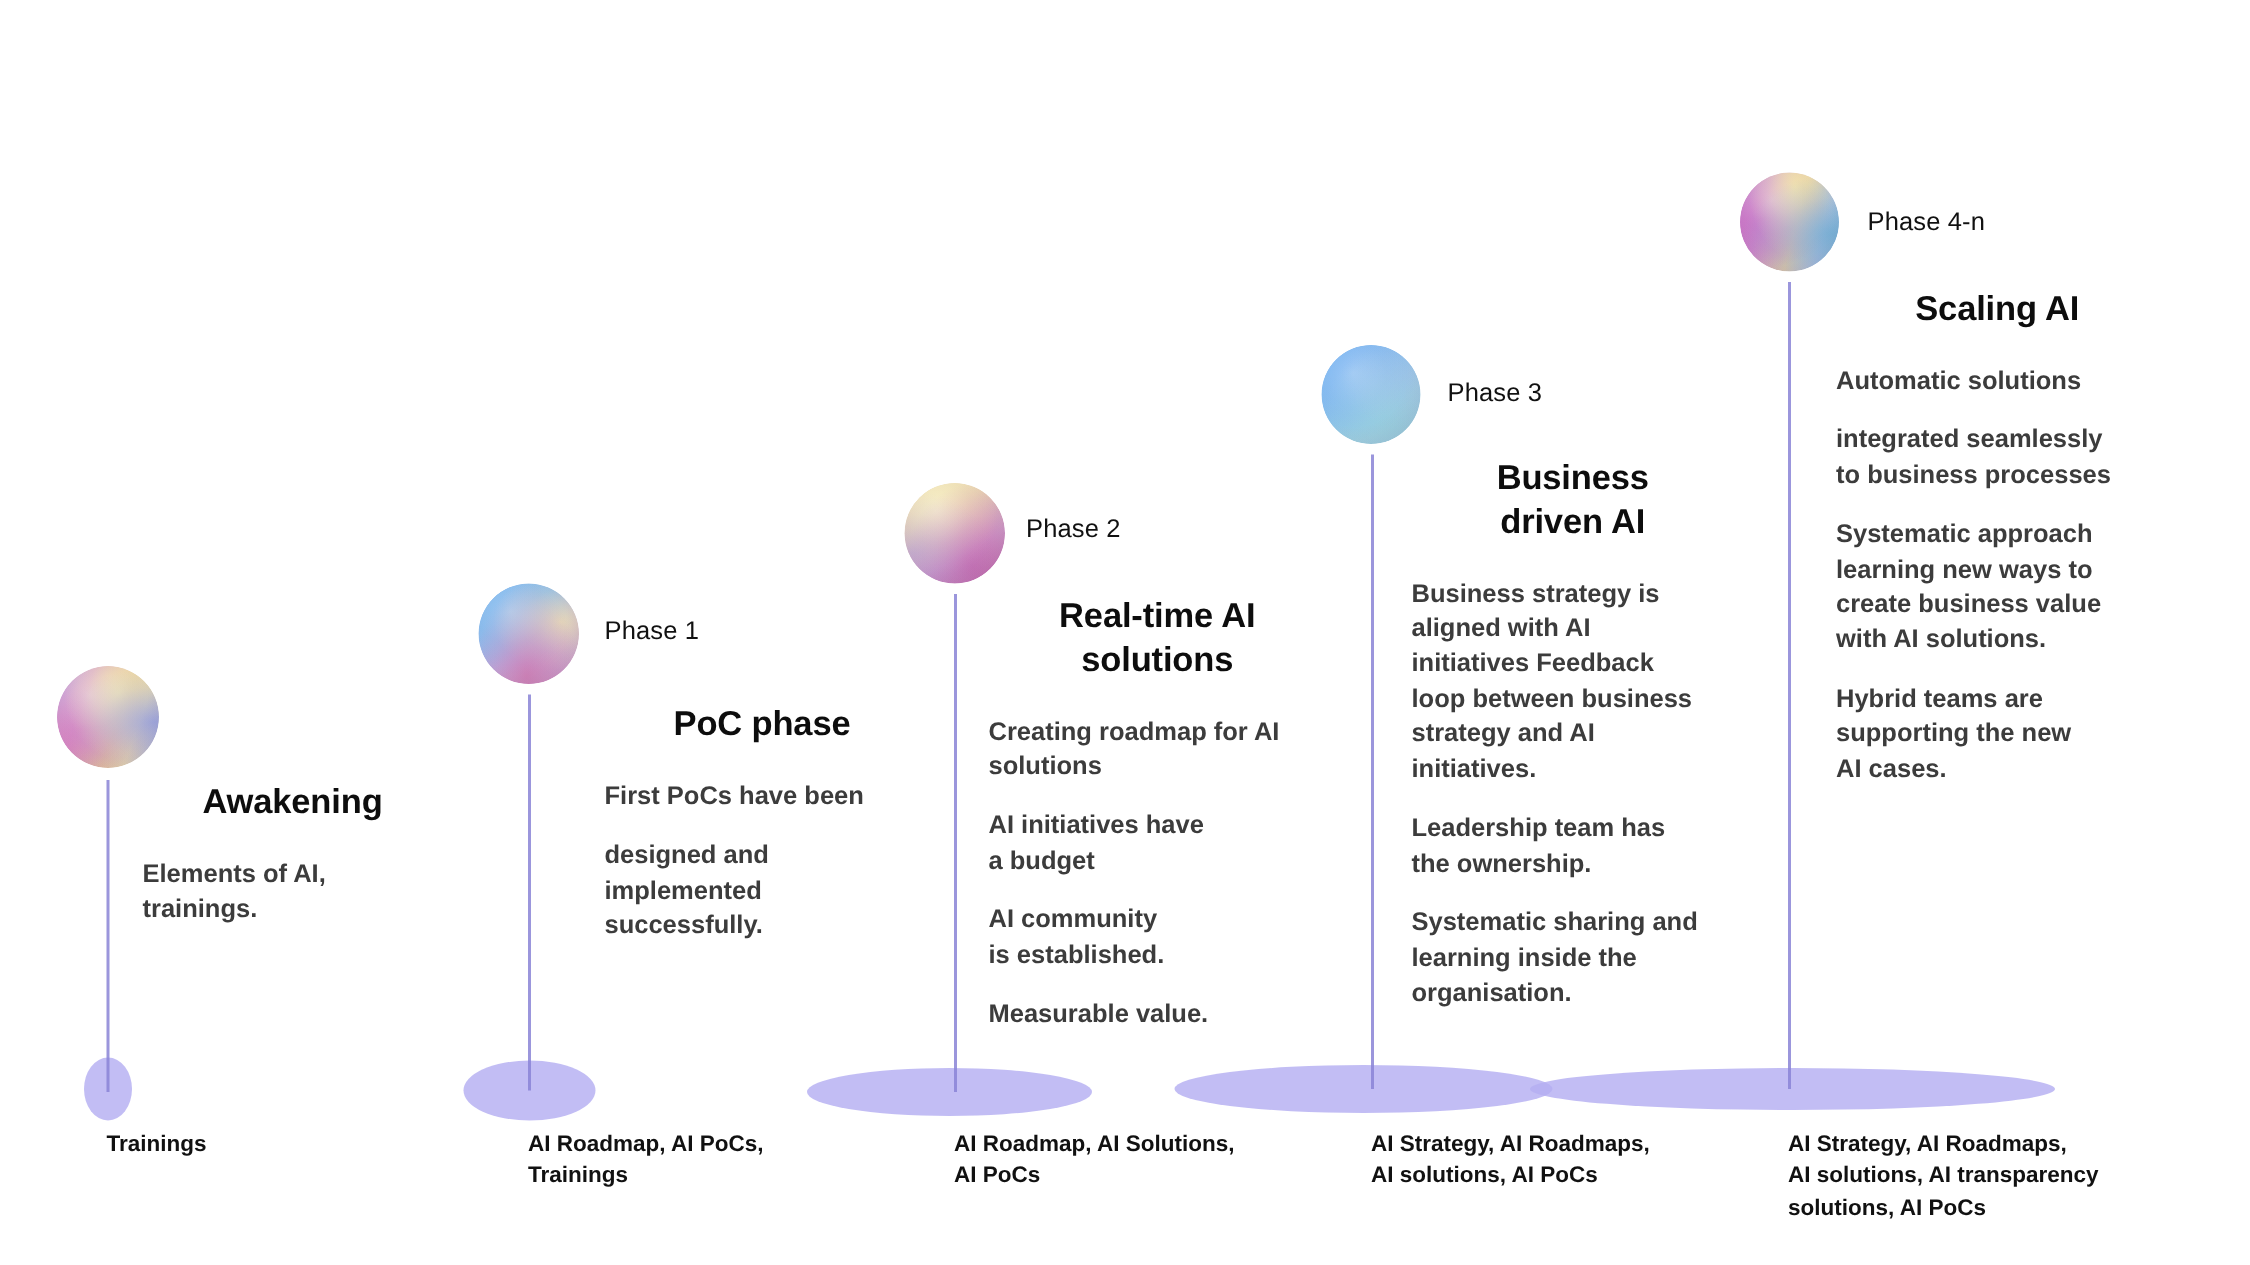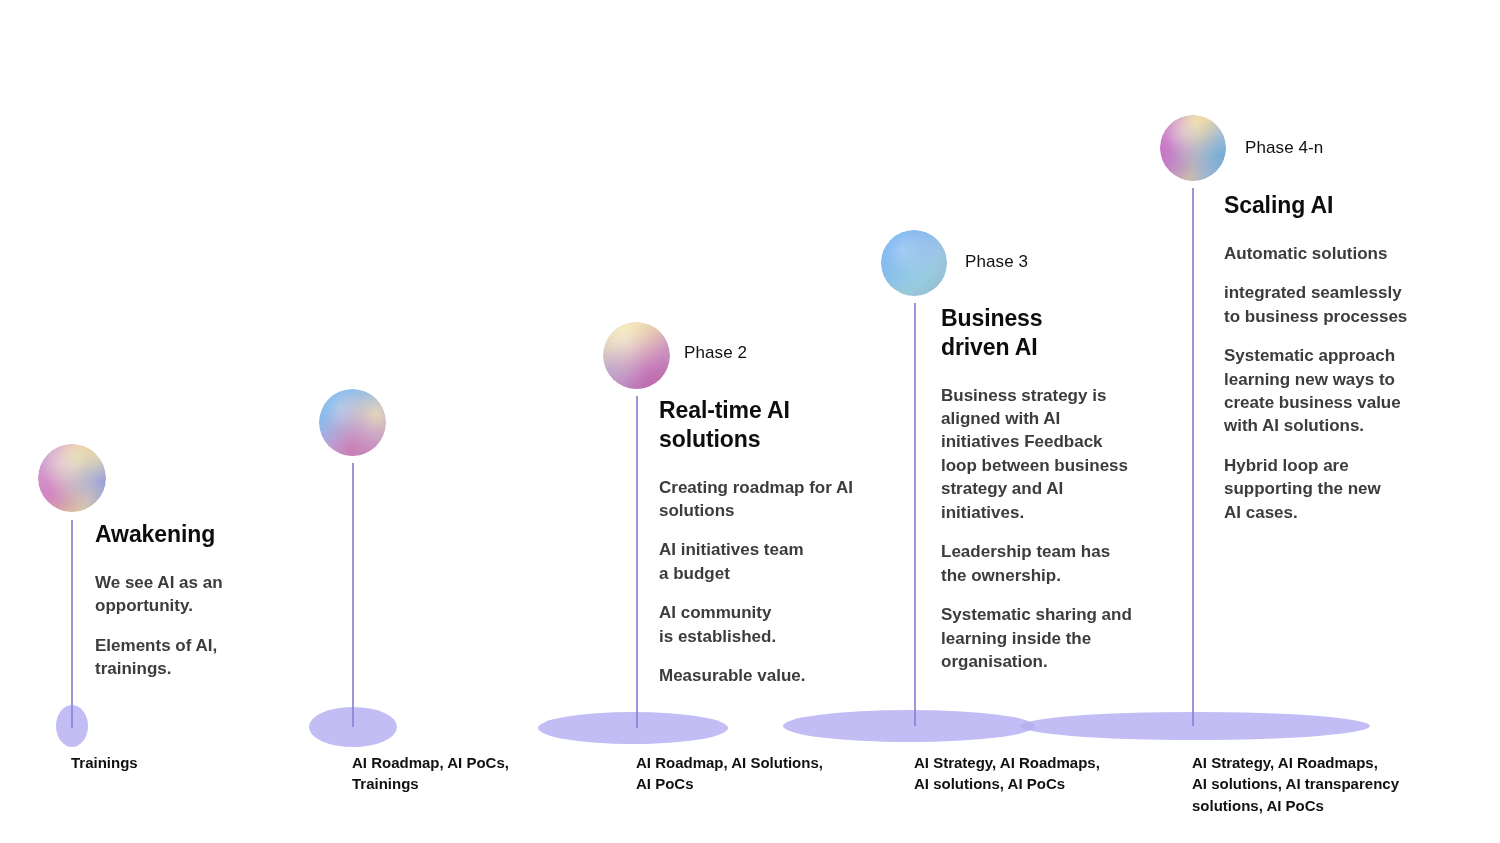--- a/index.html
+++ b/index.html
@@ -60,20 +60,21 @@
     color: #111111;
     letter-spacing: 0.1px;
     white-space: nowrap;
   }
   .phase-title {
     font-size: 23px;
     font-weight: bold;
     color: #0d0d0d;
     line-height: 1.25;
     letter-spacing: -0.1px;
+    text-align: center;
   }
   .body-list { margin-top: 22px; }
   .body-para {
     font-size: 17px;
     font-weight: bold;
     color: #3c3c3c;
     line-height: 1.38;
     margin-bottom: 16px;
     white-space: pre-line;
   }
@@ -143,36 +144,44 @@
     <div class="g1" style="background:linear-gradient(105deg,#c07cc2 0%,#c98fc8 26%,#e0c6a8 56%,#b6c2e2 80%,#8fc0dd 100%);"></div>
     <div class="g2" style="background:radial-gradient(ellipse at 20% 48%, rgba(194,96,190,0.92) 0%, rgba(194,96,190,0.32) 42%, rgba(194,96,190,0) 66%);"></div>
     <div class="g3" style="background:radial-gradient(ellipse at 56% 14%, rgba(242,226,160,0.88) 0%, rgba(242,226,160,0.28) 36%, rgba(242,226,160,0) 60%);"></div>
     <div class="g4" style="background:radial-gradient(ellipse at 94% 62%, rgba(116,178,216,0.88) 0%, rgba(116,178,216,0.26) 42%, rgba(116,178,216,0) 68%);"></div>
     <div class="shade"></div>
   </div>
 
   <div class="block" style="left:95px; top:520px; width:200px;">
     <div class="phase-title">Awakening</div>
     <div class="body-list">
-      <div class="body-para">We see AI as an
-opportunity.</div>
       <div class="body-para">Elements of AI,
 trainings.</div>
     </div>
   </div>
 
+  <div class="block" style="left:403px; top:411px; width:210px;">
+    <div class="phase-label">Phase 1</div>
+    <div class="phase-title" style="margin-top:37px;">PoC phase</div>
+    <div class="body-list">
+      <div class="body-para">First PoCs have been</div>
+      <div class="body-para">designed and
+implemented
+successfully.</div>
+    </div>
+  </div>
 
   <div class="block" style="left:659px; top:343px; width:225px;">
     <div class="phase-label" style="margin-left:25px;">Phase 2</div>
     <div class="phase-title" style="margin-top:33px; white-space:pre-line;">Real-time AI
 solutions</div>
     <div class="body-list">
       <div class="body-para">Creating roadmap for AI
 solutions</div>
-      <div class="body-para">AI initiatives team
+      <div class="body-para">AI initiatives have
 a budget</div>
       <div class="body-para">AI community
 is established.</div>
       <div class="body-para">Measurable value.</div>
     </div>
   </div>
 
   <div class="block" style="left:941px; top:252px; width:215px;">
     <div class="phase-label" style="margin-left:24px;">Phase 3</div>
     <div class="phase-title" style="margin-top:32px; white-space:pre-line;">Business
@@ -196,21 +205,21 @@
     <div class="phase-label" style="margin-left:21px;">Phase 4-n</div>
     <div class="phase-title" style="margin-top:33px;">Scaling AI</div>
     <div class="body-list">
       <div class="body-para">Automatic solutions</div>
       <div class="body-para">integrated seamlessly
 to business processes</div>
       <div class="body-para">Systematic approach
 learning new ways to
 create business value
 with AI solutions.</div>
-      <div class="body-para">Hybrid loop are
+      <div class="body-para">Hybrid teams are
 supporting the new
 AI cases.</div>
     </div>
   </div>
 
   <div class="base-caption" style="left:71px; top:752px; width:220px;">Trainings</div>
   <div class="base-caption" style="left:352px; top:752px; width:230px;">AI Roadmap, AI PoCs,
 Trainings</div>
   <div class="base-caption" style="left:636px; top:752px; width:250px;">AI Roadmap, AI Solutions,
 AI PoCs</div>

